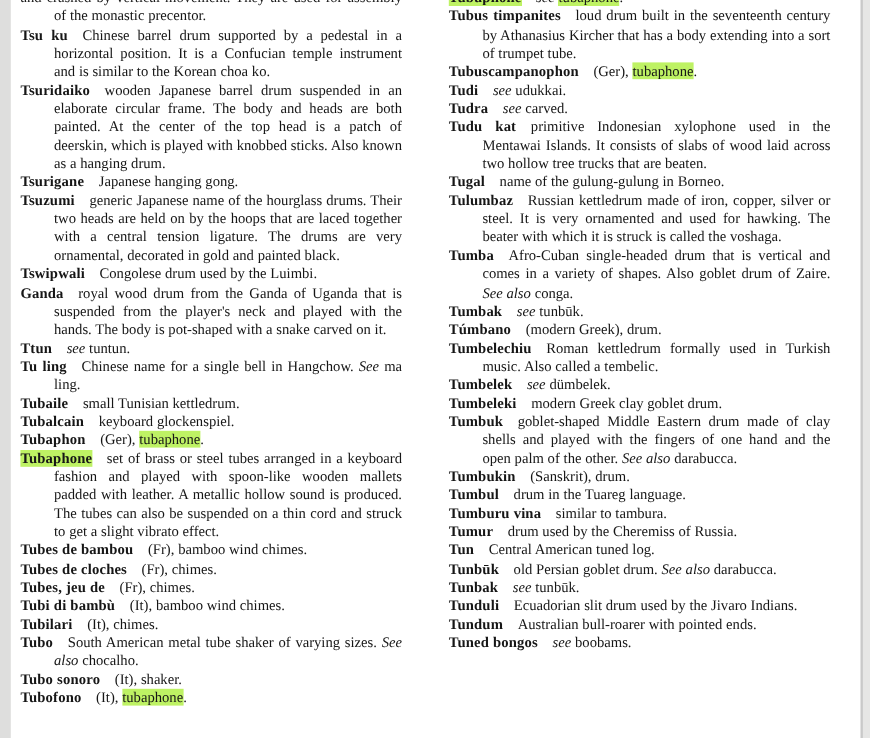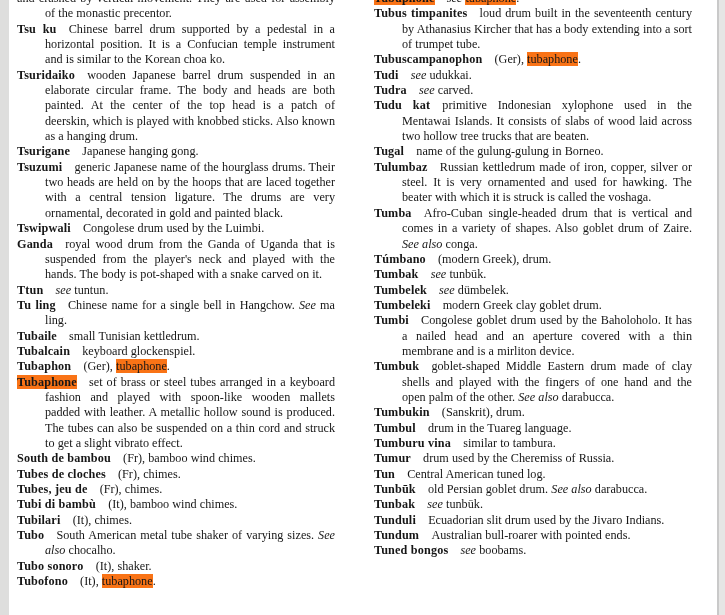--- a/index.html
+++ b/index.html
@@ -66,21 +66,21 @@
     padding-left: 28px;
     text-indent: -28px;
     word-spacing: 0.1px;
   }
   .hw {
     font-weight: bold;
     letter-spacing: 0.15px;
   }
   .it { font-style: italic; }
   .hl {
-    background: #f97316;
+    background: #bef264;
   }
   .entry:last-child { margin-bottom: 0; }
 </style>
 </head>
 <body>
 
 <div class="gutter-left"></div>
 <div class="gutter-right"></div>
 <div class="page-edge-right"></div>
 
@@ -93,44 +93,44 @@
         <p class="entry"><span class="hw">Tsurigane</span> Japanese hanging gong.</p>
         <p class="entry"><span class="hw">Tsuzumi</span> generic Japanese name of the hourglass drums. Their two heads are held on by the hoops that are laced together with a central tension ligature. The drums are very ornamental, decorated in gold and painted black.</p>
         <p class="entry"><span class="hw">Tswipwali</span> Congolese drum used by the Luimbi.</p>
         <p class="entry"><span class="hw">Ganda</span> royal wood drum from the Ganda of Uganda that is suspended from the player's neck and played with the hands. The body is pot-shaped with a snake carved on it.</p>
         <p class="entry"><span class="hw">Ttun</span> <span class="it">see</span> <span>tuntun.</span></p>
         <p class="entry"><span class="hw">Tu ling</span> Chinese name for a single bell in Hangchow. <span class="it">See</span> <span>ma ling.</span></p>
         <p class="entry"><span class="hw">Tubaile</span> small Tunisian kettledrum.</p>
         <p class="entry"><span class="hw">Tubalcain</span> keyboard glockenspiel.</p>
         <p class="entry"><span class="hw">Tubaphon</span> (Ger), <span class="hl">tubaphone</span>.</p>
         <p class="entry"><span class="hw hl">Tubaphone</span> set of brass or steel tubes arranged in a keyboard fashion and played with spoon-like wooden mallets padded with leather. A metallic hollow sound is produced. The tubes can also be suspended on a thin cord and struck to get a slight vibrato effect.</p>
-        <p class="entry"><span class="hw">South de bambou</span> (Fr), bamboo wind chimes.</p>
+        <p class="entry"><span class="hw">Tubes de bambou</span> (Fr), bamboo wind chimes.</p>
         <p class="entry"><span class="hw">Tubes de cloches</span> (Fr), chimes.</p>
         <p class="entry"><span class="hw">Tubes, jeu de</span> (Fr), chimes.</p>
         <p class="entry"><span class="hw">Tubi di bambù</span> (It), bamboo wind chimes.</p>
         <p class="entry"><span class="hw">Tubilari</span> (It), chimes.</p>
         <p class="entry"><span class="hw">Tubo</span> South American metal tube shaker of varying sizes. <span class="it">See also</span> <span>chocalho.</span></p>
         <p class="entry"><span class="hw">Tubo sonoro</span> (It), shaker.</p>
         <p class="entry"><span class="hw">Tubofono</span> (It), <span class="hl">tubaphone</span>.</p>
       </div>
     <div class="col col-right" id="colR">
         <p class="entry"><span class="hw hl">Tubuphone</span> <span class="it">see</span> <span class="hl">tubaphone</span>.</p>
         <p class="entry"><span class="hw">Tubus timpanites</span> loud drum built in the seventeenth century by Athanasius Kircher that has a body extending into a sort of trumpet tube.</p>
         <p class="entry"><span class="hw">Tubuscampanophon</span> (Ger), <span class="hl">tubaphone</span>.</p>
         <p class="entry"><span class="hw">Tudi</span> <span class="it">see</span> <span>udukkai.</span></p>
         <p class="entry"><span class="hw">Tudra</span> <span class="it">see</span> <span>carved.</span></p>
         <p class="entry"><span class="hw">Tudu kat</span> primitive Indonesian xylophone used in the Mentawai Islands. It consists of slabs of wood laid across two hollow tree trucks that are beaten.</p>
         <p class="entry"><span class="hw">Tugal</span> name of the gulung-gulung in Borneo.</p>
         <p class="entry"><span class="hw">Tulumbaz</span> Russian kettledrum made of iron, copper, silver or steel. It is very ornamented and used for hawking. The beater with which it is struck is called the voshaga.</p>
         <p class="entry"><span class="hw">Tumba</span> Afro-Cuban single-headed drum that is vertical and comes in a variety of shapes. Also goblet drum of Zaire. <span class="it">See also</span> <span>conga.</span></p>
+        <p class="entry"><span class="hw">Tumbak</span> <span class="it">see</span> <span>tunbūk.</span></p>
         <p class="entry"><span class="hw">Túmbano</span> (modern Greek), drum.</p>
-        <p class="entry"><span class="hw">Tumbak</span> <span class="it">see</span> <span>tunbūk.</span></p>
+        <p class="entry"><span class="hw">Tumbelechiu</span> Roman kettledrum formally used in Turkish music. Also called a tembelic.</p>
         <p class="entry"><span class="hw">Tumbelek</span> <span class="it">see</span> <span>dümbelek.</span></p>
         <p class="entry"><span class="hw">Tumbeleki</span> modern Greek clay goblet drum.</p>
-        <p class="entry"><span class="hw">Tumbi</span> Congolese goblet drum used by the Baholoholo. It has a nailed head and an aperture covered with a thin membrane and is a mirliton device.</p>
         <p class="entry"><span class="hw">Tumbuk</span> goblet-shaped Middle Eastern drum made of clay shells and played with the fingers of one hand and the open palm of the other. <span class="it">See also</span> <span>darabucca.</span></p>
         <p class="entry"><span class="hw">Tumbukin</span> (Sanskrit), drum.</p>
         <p class="entry"><span class="hw">Tumbul</span> drum in the Tuareg language.</p>
         <p class="entry"><span class="hw">Tumburu vina</span> similar to tambura.</p>
         <p class="entry"><span class="hw">Tumur</span> drum used by the Cheremiss of Russia.</p>
         <p class="entry"><span class="hw">Tun</span> Central American tuned log.</p>
         <p class="entry"><span class="hw">Tunbūk</span> old Persian goblet drum. <span class="it">See also</span> <span>darabucca.</span></p>
         <p class="entry"><span class="hw">Tunbak</span> <span class="it">see</span> <span>tunbūk.</span></p>
         <p class="entry"><span class="hw">Tunduli</span> Ecuadorian slit drum used by the Jivaro Indians.</p>
         <p class="entry"><span class="hw">Tundum</span> Australian bull-roarer with pointed ends.</p>

